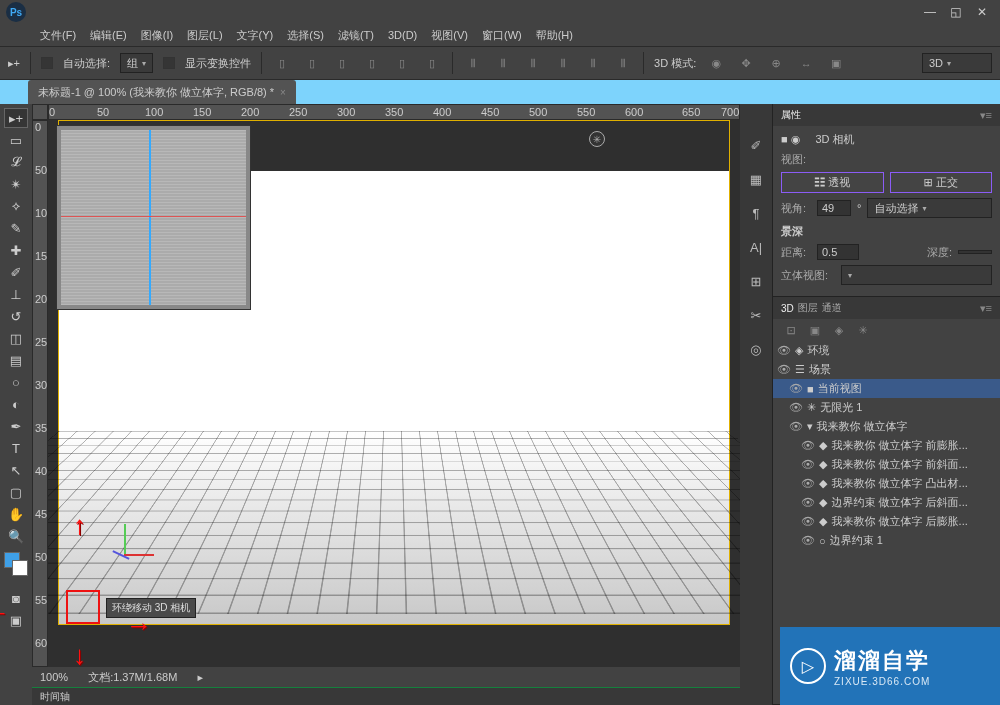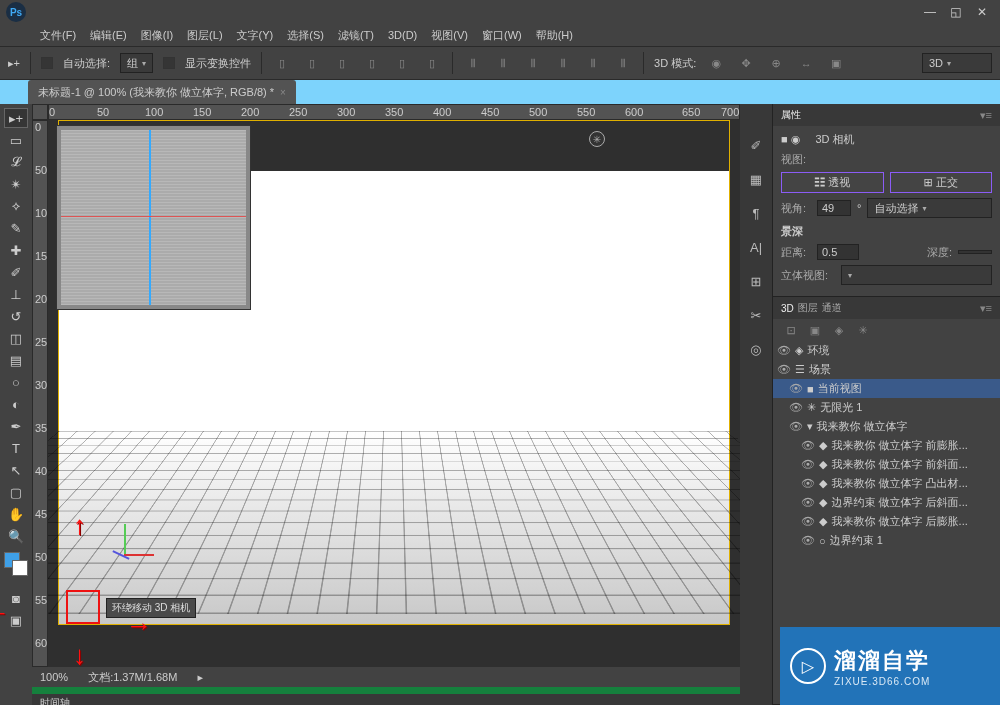--- a/index.html
+++ b/index.html
@@ -40,21 +40,21 @@
 .text3d{position:absolute;left:130px;top:150px;font-size:100px;font-weight:900;color:#3fa0e8;line-height:1.05;text-shadow:-2px -2px 0 #2a2a2a,-4px -4px 0 #2a2a2a,-6px -6px 0 #2a2a2a,-8px -8px 0 #2a2a2a,-10px -10px 0 #2a2a2a,-12px -12px 0 #2a2a2a,-14px -14px 0 #2a2a2a,-16px -16px 0 #2a2a2a,-18px -18px 0 #2a2a2a,-20px -20px 0 #2a2a2a,-22px -22px 0 #2a2a2a,-24px -24px 0 #2a2a2a}
 .gizmo{position:absolute;left:45px;bottom:50px;width:50px;height:50px}
 .gizmo .axX{position:absolute;left:20px;top:30px;width:30px;height:2px;background:#d33}
 .gizmo .axY{position:absolute;left:20px;top:0;width:2px;height:30px;background:#5c5}
 .gizmo .axZ{position:absolute;left:8px;top:30px;width:18px;height:2px;background:#55d;transform:rotate(25deg)}
 .navpreview{position:absolute;left:8px;top:5px;width:195px;height:185px;background:#888;border:1px solid #333}
 .navpreview .inner{position:absolute;left:4px;top:4px;right:4px;bottom:4px;background:repeating-linear-gradient(#b8b8b8 0 1px,#ababab 1px 3px)}
 .navpreview .hl{position:absolute;left:92px;top:4px;width:2px;bottom:4px;background:#3af}
 .navpreview .hl2{position:absolute;left:4px;top:90px;right:4px;height:1px;background:#d55}
 .statusbar{height:20px;background:#424242;display:flex;align-items:center;padding:0 8px;gap:20px;font-size:10px}
-.timeline{height:18px;background:#383838;border-top:7px solid #15803d;padding:2px 8px;font-size:10px}
+.timeline{height:18px;background:#383838;border-top:1px solid #15803d;padding:2px 8px;font-size:10px}
 .arrowred{position:absolute;color:#f11;font-size:26px;font-weight:bold;text-shadow:1px 1px 0 #800}
 .redbox{position:absolute;border:2px solid #e11}
 .tooltip{position:absolute;background:#4a4a4a;border:1px solid #222;padding:2px 5px;font-size:10px;color:#ddd}
 .rightdock{width:228px;background:#424242;border-left:1px solid #222;display:flex;flex-direction:column}
 .minidock{width:32px;background:#383838;display:flex;flex-direction:column;align-items:center;padding-top:30px;gap:12px}
 .minidock div{width:22px;height:22px;display:flex;align-items:center;justify-content:center;color:#bbb;font-size:13px}
 .panel{border-bottom:1px solid #222}
 .panelhdr{height:22px;background:#383838;display:flex;align-items:center;padding:0 8px;gap:4px}
 .panelhdr .ptab{font-size:10px;color:#aaa;cursor:pointer}
 .panelhdr .ptab.on{color:#eee}

